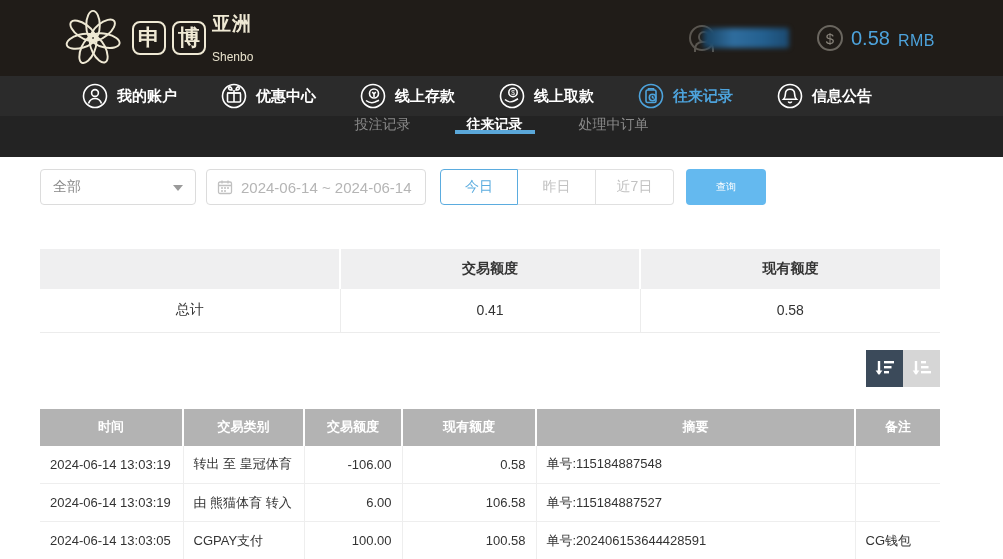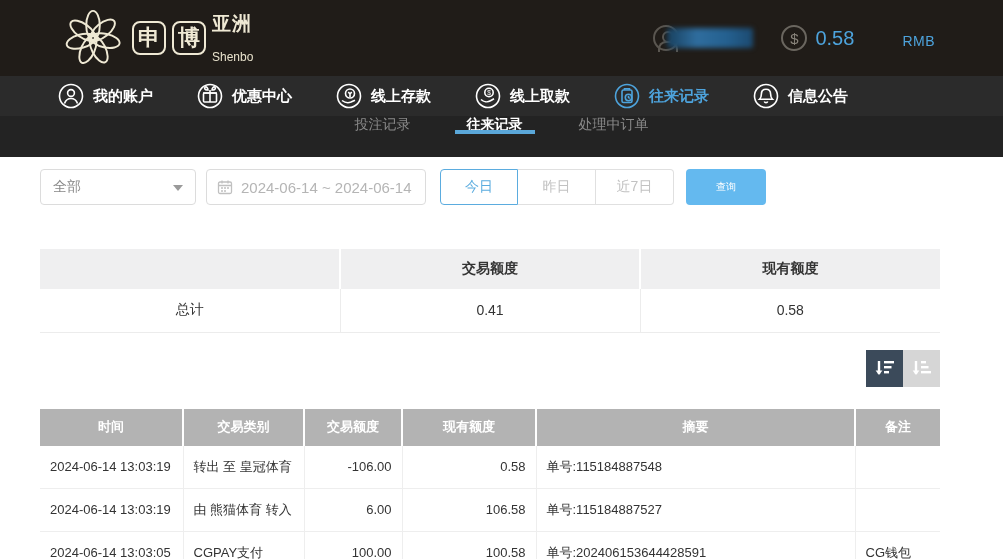--- a/index.html
+++ b/index.html
@@ -23,24 +23,24 @@
   .user-circle::before { content:""; position:absolute; left:7px; top:4px; width:8px; height:8px;
     border:2px solid #5a5650; border-radius:50%; }
   .user-circle::after { content:""; position:absolute; left:3px; top:14px; width:16px; height:9px;
     border:2px solid #5a5650; border-radius:8px 8px 0 0; border-bottom:none; }
   .user-blur { width:86px; height:20px; margin-left:-12px; border-radius:2px;
     background:linear-gradient(90deg,#18405e,#2f6d9e 35%,#24608f 70%,#1c4a70); filter:blur(2.5px); }
   .balance-box { display:flex; align-items:center; gap:8px; }
   .coin-circle { width:26px; height:26px; border:2px solid #6a665f; border-radius:50%;
     color:#8a857c; font-size:15px; display:flex; align-items:center; justify-content:center; }
   .balance-amount { color:#4da3dc; font-size:20px; }
-  .balance-cur { color:#4da3dc; font-size:14px; padding-top:5px; letter-spacing:0.5px;margin-left:40px; }
-
-  
-  .main-nav { height:40px; background:#2b2b2b; display:flex; align-items:center; padding-left:58px; gap:44px; }
+  .balance-cur { color:#4da3dc; font-size:16px; padding-top:5px; letter-spacing:0.5px; }
+
+  
+  .main-nav { height:40px; background:#2b2b2b; display:flex; align-items:center; padding-left:82px; gap:44px; }
   .nav-item { display:flex; align-items:center; gap:9px; cursor:pointer; }
   .nav-icon { width:26px; height:26px; flex:0 0 26px; }
   .nav-icon svg { width:26px; height:26px; display:block; }
   .nav-label { color:#fff; font-size:15px; font-weight:bold; white-space:nowrap; }
   .nav-item.active .nav-label { color:#4da3dc; }
   .nav-item .ic { stroke:#fff; }
   .nav-item.active .ic { stroke:#4da3dc; }
 
   
   .sub-nav { height:41px; background:#232323; display:flex; justify-content:center; align-items:flex-start; gap:28px; }
@@ -83,21 +83,21 @@
   .sort-btn { width:37px; height:37px; border:none; display:flex; align-items:center; justify-content:center; cursor:pointer; }
   .sort-btn.desc { background:#3b4a5a; }
   .sort-btn.asc { background:#d6d6d6; }
 
   
   .records-table { width:900px; margin-top:22px; border-collapse:collapse; table-layout:fixed; }
   .records-table th { height:37px; background:#b3b3b3; color:#fff; font-size:13px; font-weight:bold;
     text-align:center; border-right:2px solid #fff; }
   .records-table th:last-child { border-right:none; }
   .records-table td { height:38px; font-size:13px; color:#333; background:#fff;
-    border-right:1px solid #eee; border-bottom:1px solid #eee; padding:12px 10px; white-space:nowrap; overflow:hidden; }
+    border-right:1px solid #eee; border-bottom:1px solid #eee; padding:0 10px; white-space:nowrap; overflow:hidden; }
   .records-table td:last-child { border-right:none; }
   .records-table td.al { text-align:left; }
   .records-table td.ar { text-align:right; }
 </style>
 </head>
 <body>
 
 <div class="site-header">
   <div class="logo-wrap">
     <svg class="logo-flower" viewBox="0 0 64 64" fill="none" stroke="#efe9d4" stroke-width="2">

